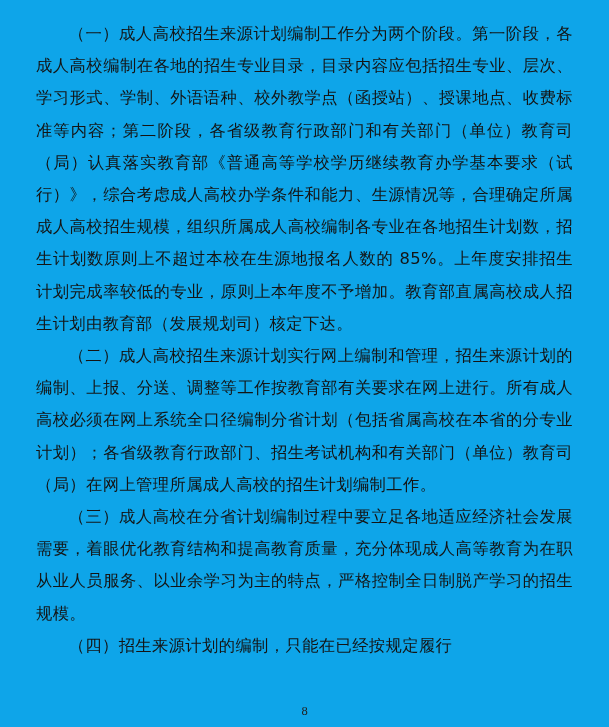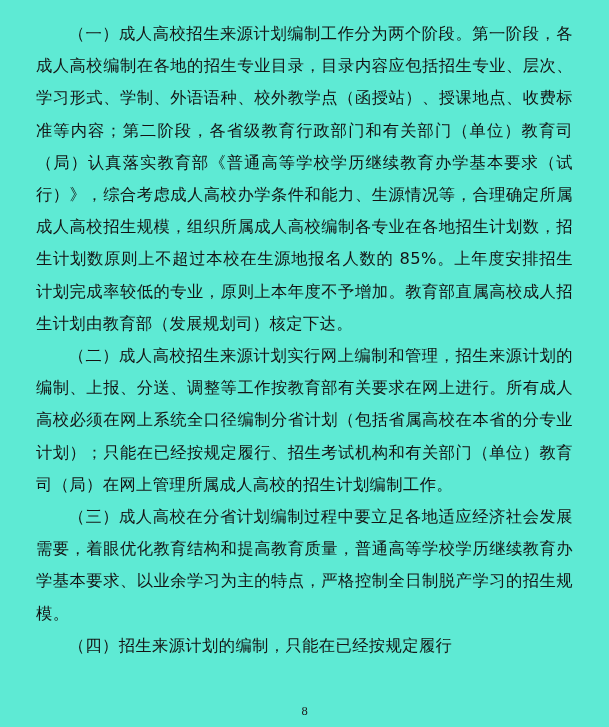--- a/index.html
+++ b/index.html
@@ -13,21 +13,21 @@
     font-family: "DejaVu Sans", sans-serif;
     color: #1a1a1a;
     overflow: hidden;
   }
   .page {
     position: relative;
     width: 609px;
     height: 727px;
     box-sizing: border-box;
     padding: 18px 36px 0 36px;
-    background: #5eead4;
+    background: #0ea5e9;
   }
   .body-text {
     font-size: 16.3px;
     line-height: 32.2px;
     text-align: justify;
     text-justify: inter-ideograph;
     letter-spacing: 0.4px;
     color: #141414;
   }
   .para {
@@ -46,18 +46,18 @@
     color: #222;
     font-family: "Liberation Serif", serif;
   }
 </style>
 </head>
 <body>
 
 <div class="page">
   <div class="body-text">
     <p class="para">（一）成人高校招生来源计划编制工作分为两个阶段。第一阶段，各成人高校编制在各地的招生专业目录，目录内容应包括招生专业、层次、学习形式、学制、外语语种、校外教学点（函授站）、授课地点、收费标准等内容；第二阶段，各省级教育行政部门和有关部门（单位）教育司（局）认真落实教育部《普通高等学校学历继续教育办学基本要求（试行）》，综合考虑成人高校办学条件和能力、生源情况等，合理确定所属成人高校招生规模，组织所属成人高校编制各专业在各地招生计划数，招生计划数原则上不超过本校在生源地报名人数的 85%。上年度安排招生计划完成率较低的专业，原则上本年度不予增加。教育部直属高校成人招生计划由教育部（发展规划司）核定下达。</p>
-    <p class="para">（二）成人高校招生来源计划实行网上编制和管理，招生来源计划的编制、上报、分送、调整等工作按教育部有关要求在网上进行。所有成人高校必须在网上系统全口径编制分省计划（包括省属高校在本省的分专业计划）；只能在已经按规定履行、招生考试机构和有关部门（单位）教育司（局）在网上管理所属成人高校的招生计划编制工作。</p>
-    <p class="para">（三）成人高校在分省计划编制过程中要立足各地适应经济社会发展需要，着眼优化教育结构和提高教育质量，普通高等学校学历继续教育办学基本要求、以业余学习为主的特点，严格控制全日制脱产学习的招生规模。</p>
+    <p class="para">（二）成人高校招生来源计划实行网上编制和管理，招生来源计划的编制、上报、分送、调整等工作按教育部有关要求在网上进行。所有成人高校必须在网上系统全口径编制分省计划（包括省属高校在本省的分专业计划）；各省级教育行政部门、招生考试机构和有关部门（单位）教育司（局）在网上管理所属成人高校的招生计划编制工作。</p>
+    <p class="para">（三）成人高校在分省计划编制过程中要立足各地适应经济社会发展需要，着眼优化教育结构和提高教育质量，充分体现成人高等教育为在职从业人员服务、以业余学习为主的特点，严格控制全日制脱产学习的招生规模。</p>
     <p class="para">（四）招生来源计划的编制，只能在已经按规定履行</p>
   </div>
   <div class="page-number">8</div>
 </div>
 
 </body></html>

